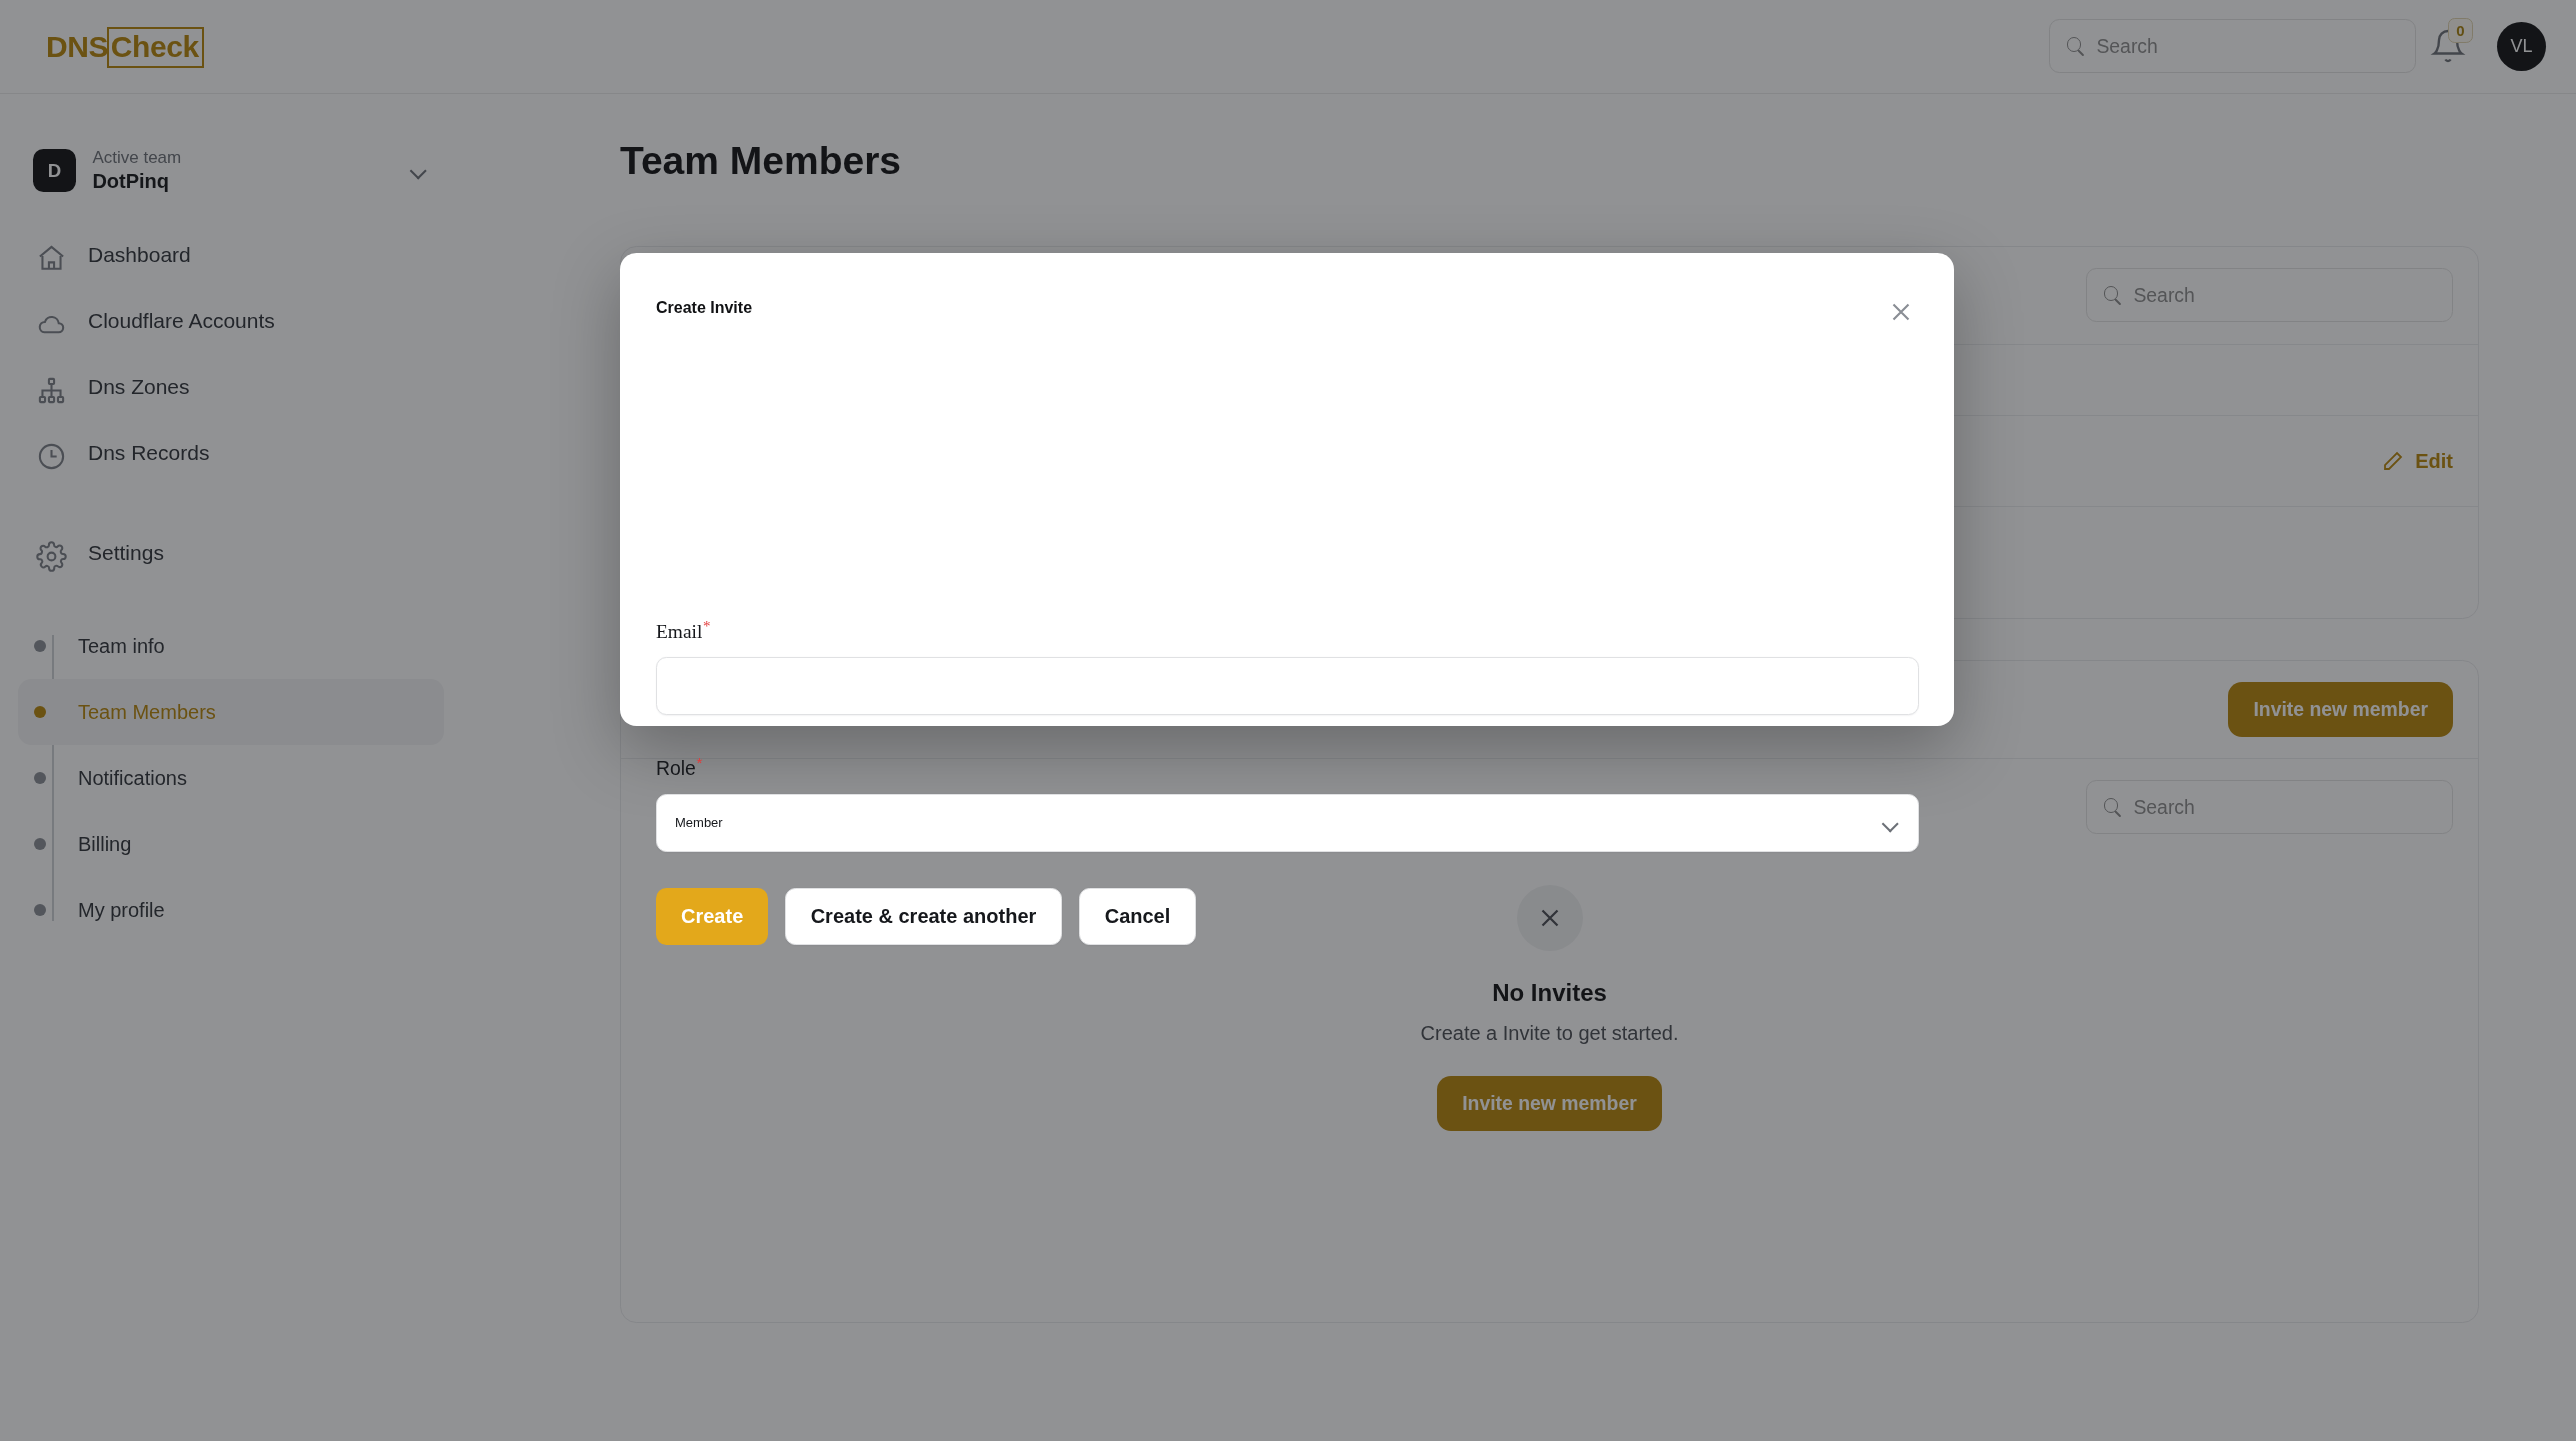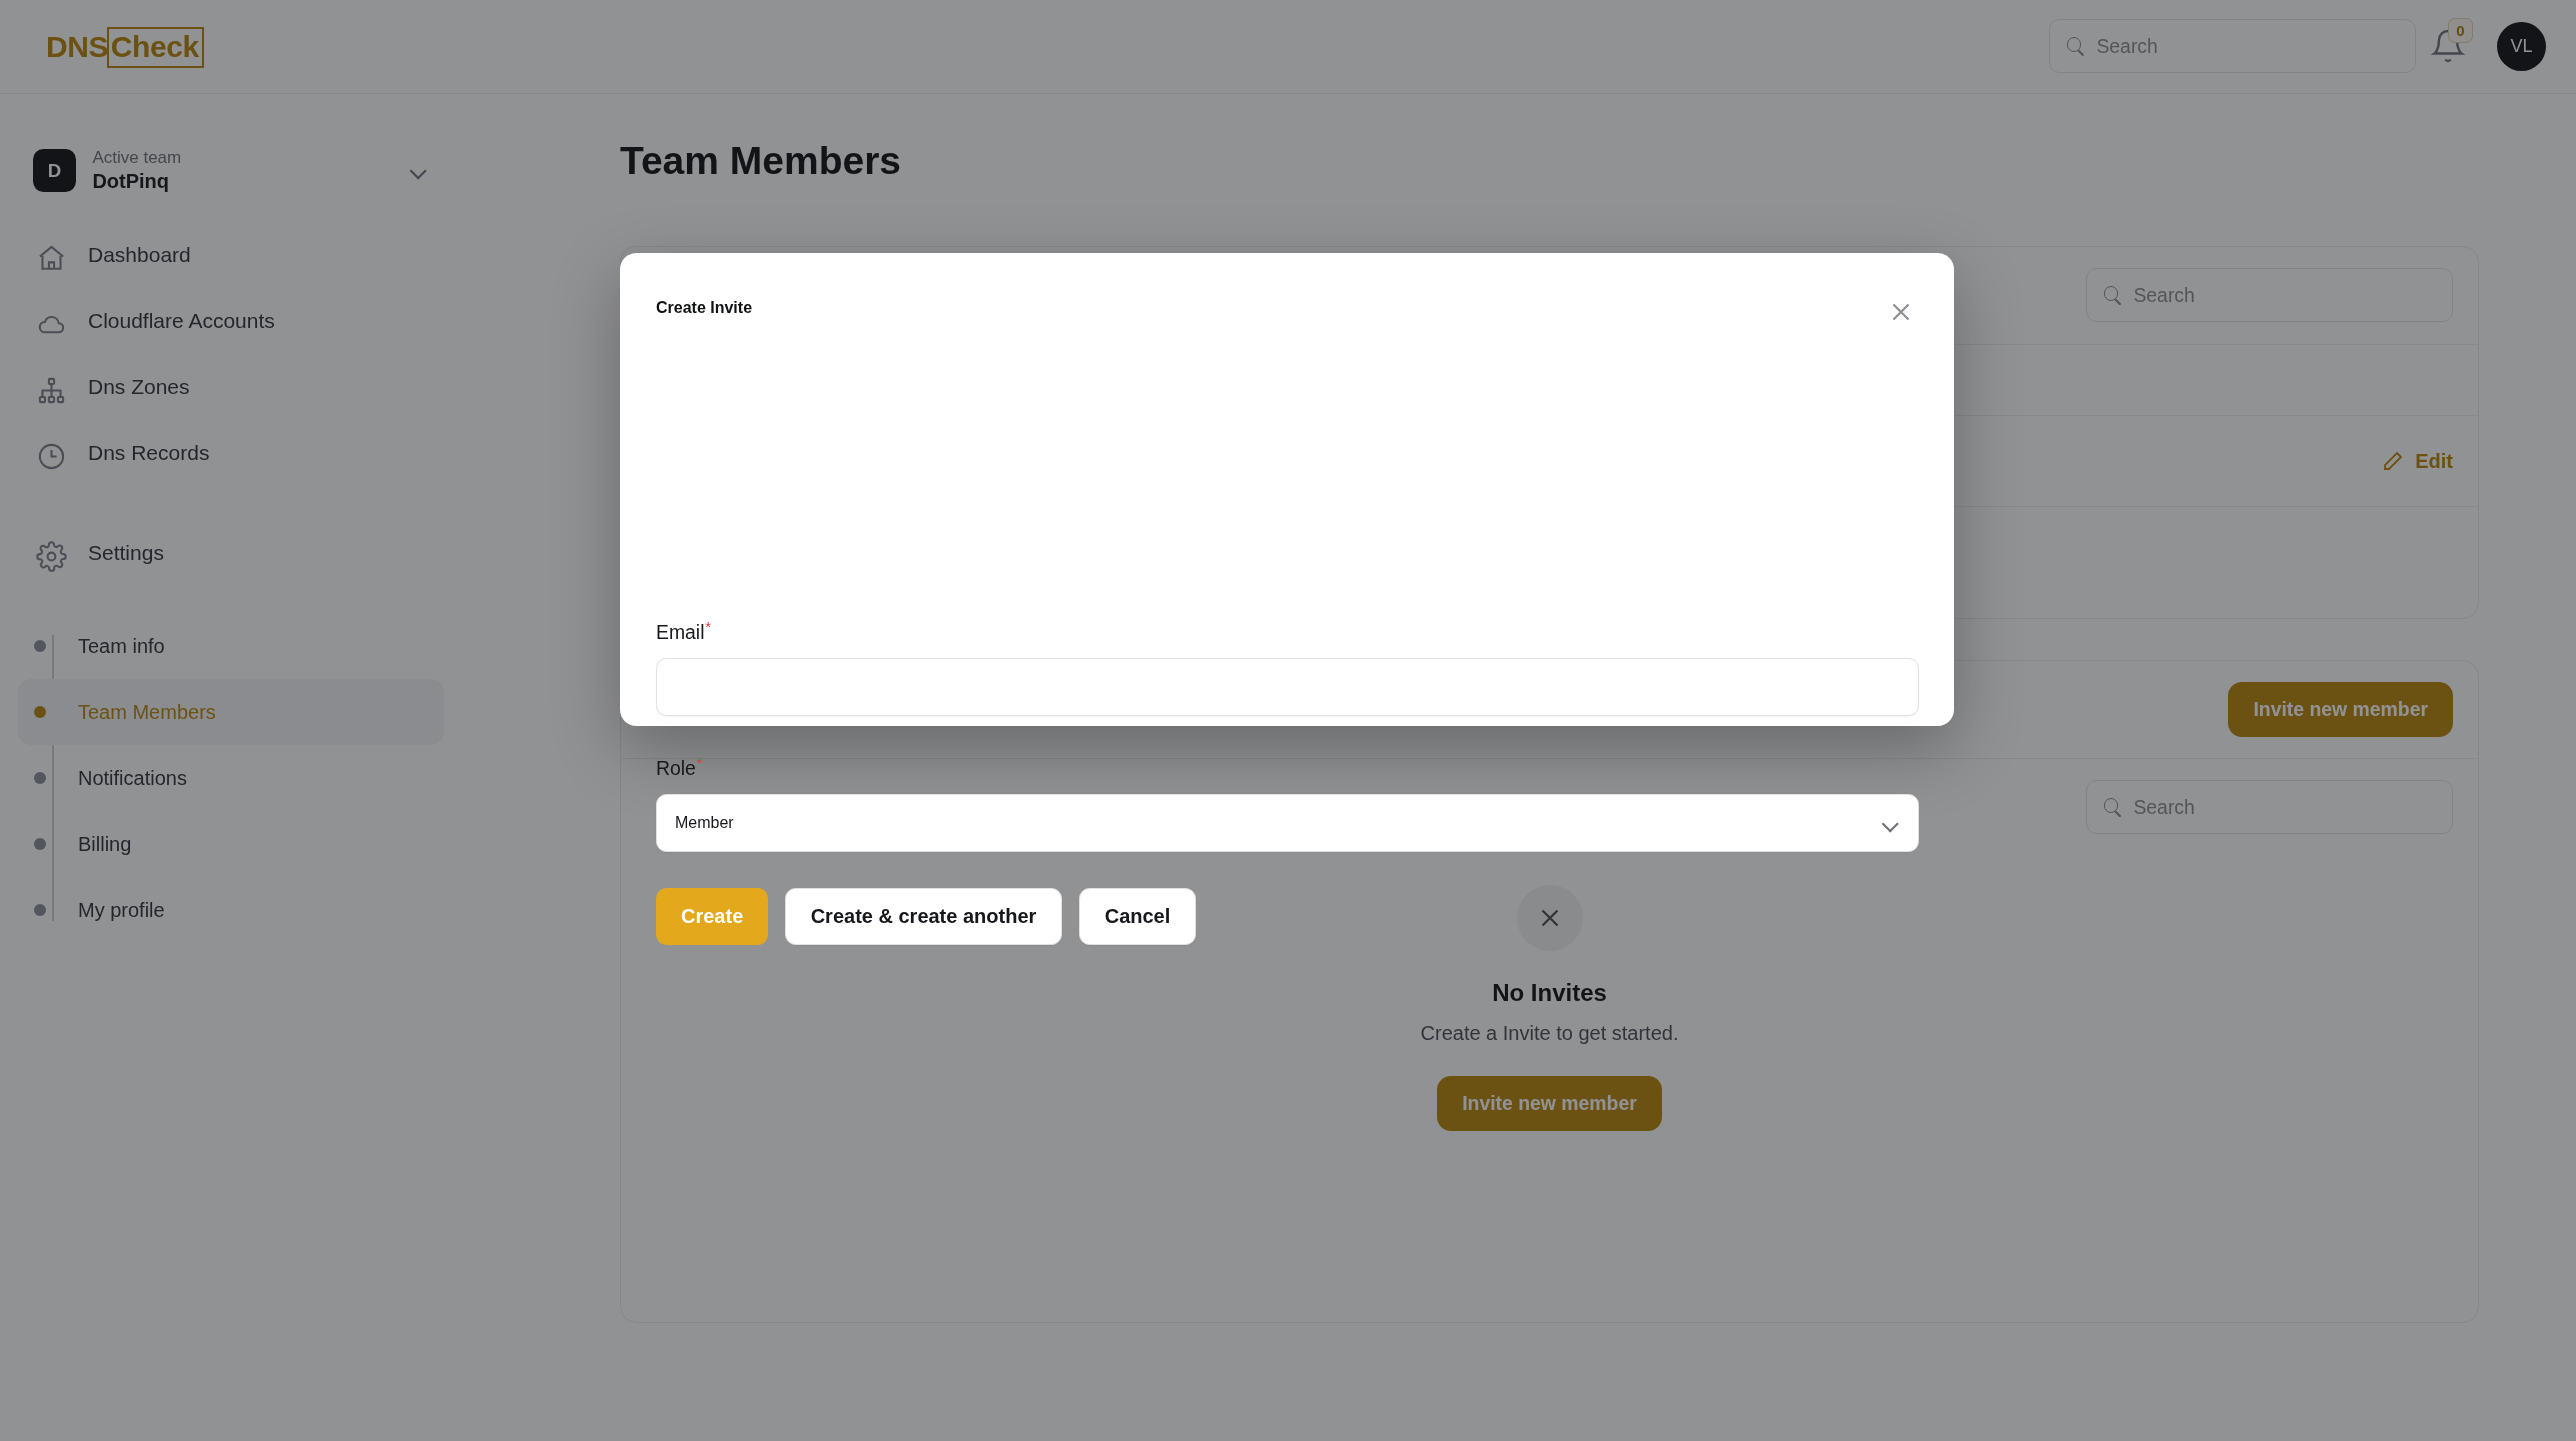--- a/index.html
+++ b/index.html
@@ -235,24 +235,24 @@
     padding:0 18px; font-family:inherit;
     box-shadow:0 0.7px 1.5px rgba(16,24,40,0.05);
   }
   .select-box {
     margin-top:13.4px; width:100%; height:58px;
     border:0.7px solid #e0e1e3; border-radius:10.4px;
     background:#fff; display:flex; align-items:center;
     padding:0 18px; cursor:pointer;
     box-shadow:0 0.7px 1.5px rgba(16,24,40,0.05);
   }
-  .select-box .val { font-size:16px; color:#16181c; }
+  .select-box .val { font-size:13px; color:#16181c; }
   .select-box .chev { margin-left:auto; }
 
-  #field-email { top:365px; }
+  #field-email { top:365px;font-family:Liberation Serif, serif; }
   #field-role  { top:501px; }
 
   #modal-actions {
     position:absolute; left:36px; top:635px;
     display:flex; align-items:center; gap:16.4px;
   }
   .btn {
     height:57px; border-radius:10.4px; font-size:20px; font-weight:600;
     font-family:inherit; cursor:pointer; padding:0 25px;
   }

